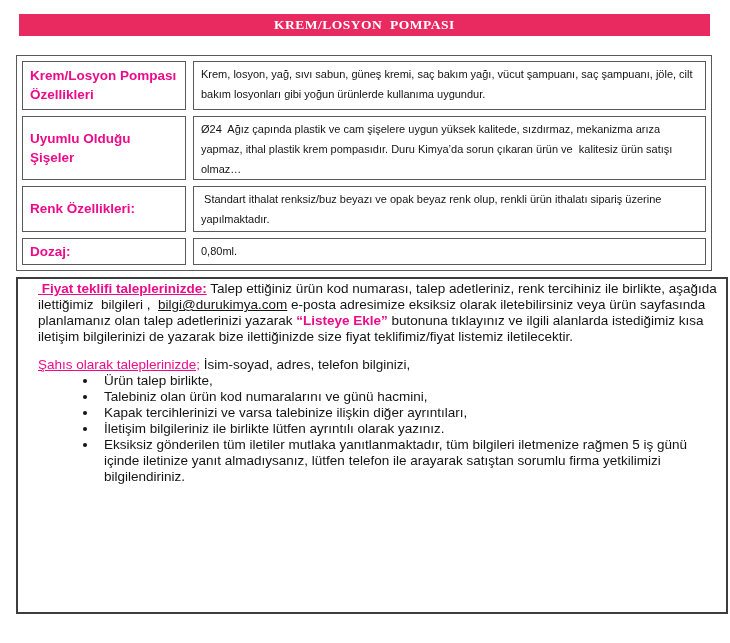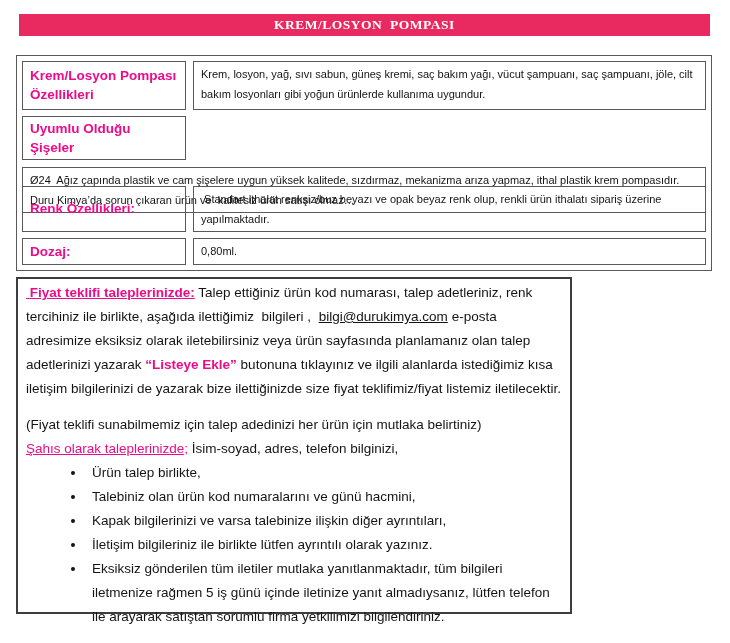--- a/index.html
+++ b/index.html
@@ -36,23 +36,23 @@
     padding:2px 7px;display:flex;align-items:center;
     color:var(--pink);font-weight:bold;font-size:13.5px;line-height:19px;
   }
   .value-cell{
     flex:1;border:1px solid var(--border-cell);
     padding:2px 7px;font-size:11px;line-height:20px;white-space:pre-wrap;
   }
 
   
   .info-box{
-    position:absolute;left:16px;top:277px;width:556px;height:337px;
+    position:absolute;left:16px;top:277px;width:712px;height:337px;
     border:2px solid var(--border-dark);
-    padding:2px 8px 0 8px;font-size:13.5px;line-height:24px;
+    padding:2px 8px 0 20px;font-size:13.5px;line-height:16px;
   }
   .info-box p{margin:0;white-space:pre-wrap;}
   .lead-bold{color:var(--pink);font-weight:bold;text-decoration:underline;}
   .lead{color:var(--pink);text-decoration:underline;}
   .email{color:#141414;text-decoration:underline;cursor:pointer;}
   .cta{color:var(--pink);font-weight:bold;}
   .spacer{height:12px;}
   ul.bullets{margin:0;padding:0 0 0 60px;list-style:disc;}
   ul.bullets li{margin:0;padding-left:6px;}
 </style>
@@ -65,21 +65,21 @@
     <span>KREM/LOSYON  POMPASI</span>
   </div>
 
   <div class="spec-table">
 
     <div class="spec-row" style="height:50px;">
       <div class="label-cell">Krem/Losyon Pompası Özellikleri</div>
       <div class="value-cell">Krem, losyon, yağ, sıvı sabun, güneş kremi, saç bakım yağı, vücut şampuanı, saç şampuanı, jöle, cilt bakım losyonları gibi yoğun ürünlerde kullanıma uygundur.</div>
     </div>
 
-    <div class="spec-row" style="height:64px;flex-direction:column;">
+    <div class="spec-row" style="height:64px;">
       <div class="label-cell">Uyumlu Olduğu Şişeler</div>
       <div class="value-cell">Ø24  Ağız çapında plastik ve cam şişelere uygun yüksek kalitede, sızdırmaz, mekanizma arıza yapmaz, ithal plastik krem pompasıdır. Duru Kimya’da sorun çıkaran ürün ve  kalitesiz ürün satışı olmaz…</div>
     </div>
 
     <div class="spec-row" style="height:46px;">
       <div class="label-cell">Renk Özellikleri:</div>
       <div class="value-cell"> Standart ithalat renksiz/buz beyazı ve opak beyaz renk olup, renkli ürün ithalatı sipariş üzerine yapılmaktadır.</div>
     </div>
 
     <div class="spec-row" style="height:28px;">
@@ -88,28 +88,27 @@
     </div>
 
   </div>
 
   <div class="info-box">
 
     <p><span class="lead-bold"> Fiyat teklifi taleplerinizde:</span><span> Talep ettiğiniz ürün kod numarası, talep adetleriniz, renk tercihiniz ile birlikte, aşağıda ilettiğimiz  bilgileri ,  </span><span class="email">bilgi@durukimya.com</span><span> e-posta adresimize eksiksiz olarak iletebilirsiniz veya ürün sayfasında planlamanız olan talep adetlerinizi yazarak </span><span class="cta">“Listeye Ekle”</span><span> butonuna tıklayınız ve ilgili alanlarda istediğimiz kısa iletişim bilgilerinizi de yazarak bize ilettiğinizde size fiyat teklifimiz/fiyat listemiz iletilecektir.</span></p>
 
     <div class="spacer"></div>
 
-    <p>(Fiyat teklifi sunabilmemiz için talep adedinizi her ürün için mutlaka belirtiniz)</p>
 
 
     <p><span class="lead">Şahıs olarak taleplerinizde;</span><span> İsim-soyad, adres, telefon bilginizi,</span></p>
 
     <ul class="bullets">
       <li>Ürün talep birlikte,</li>
       <li>Talebiniz olan ürün kod numaralarını ve günü hacmini,</li>
-      <li>Kapak bilgilerinizi ve varsa talebinize ilişkin diğer ayrıntıları,</li>
+      <li>Kapak tercihlerinizi ve varsa talebinize ilişkin diğer ayrıntıları,</li>
       <li>İletişim bilgileriniz ile birlikte lütfen ayrıntılı olarak yazınız.</li>
       <li>Eksiksiz gönderilen tüm iletiler mutlaka yanıtlanmaktadır, tüm bilgileri iletmenize rağmen 5 iş günü içinde iletinize yanıt almadıysanız, lütfen telefon ile arayarak satıştan sorumlu firma yetkilimizi bilgilendiriniz.</li>
     </ul>
 
   </div>
 
 </div>
 
 </body></html>

